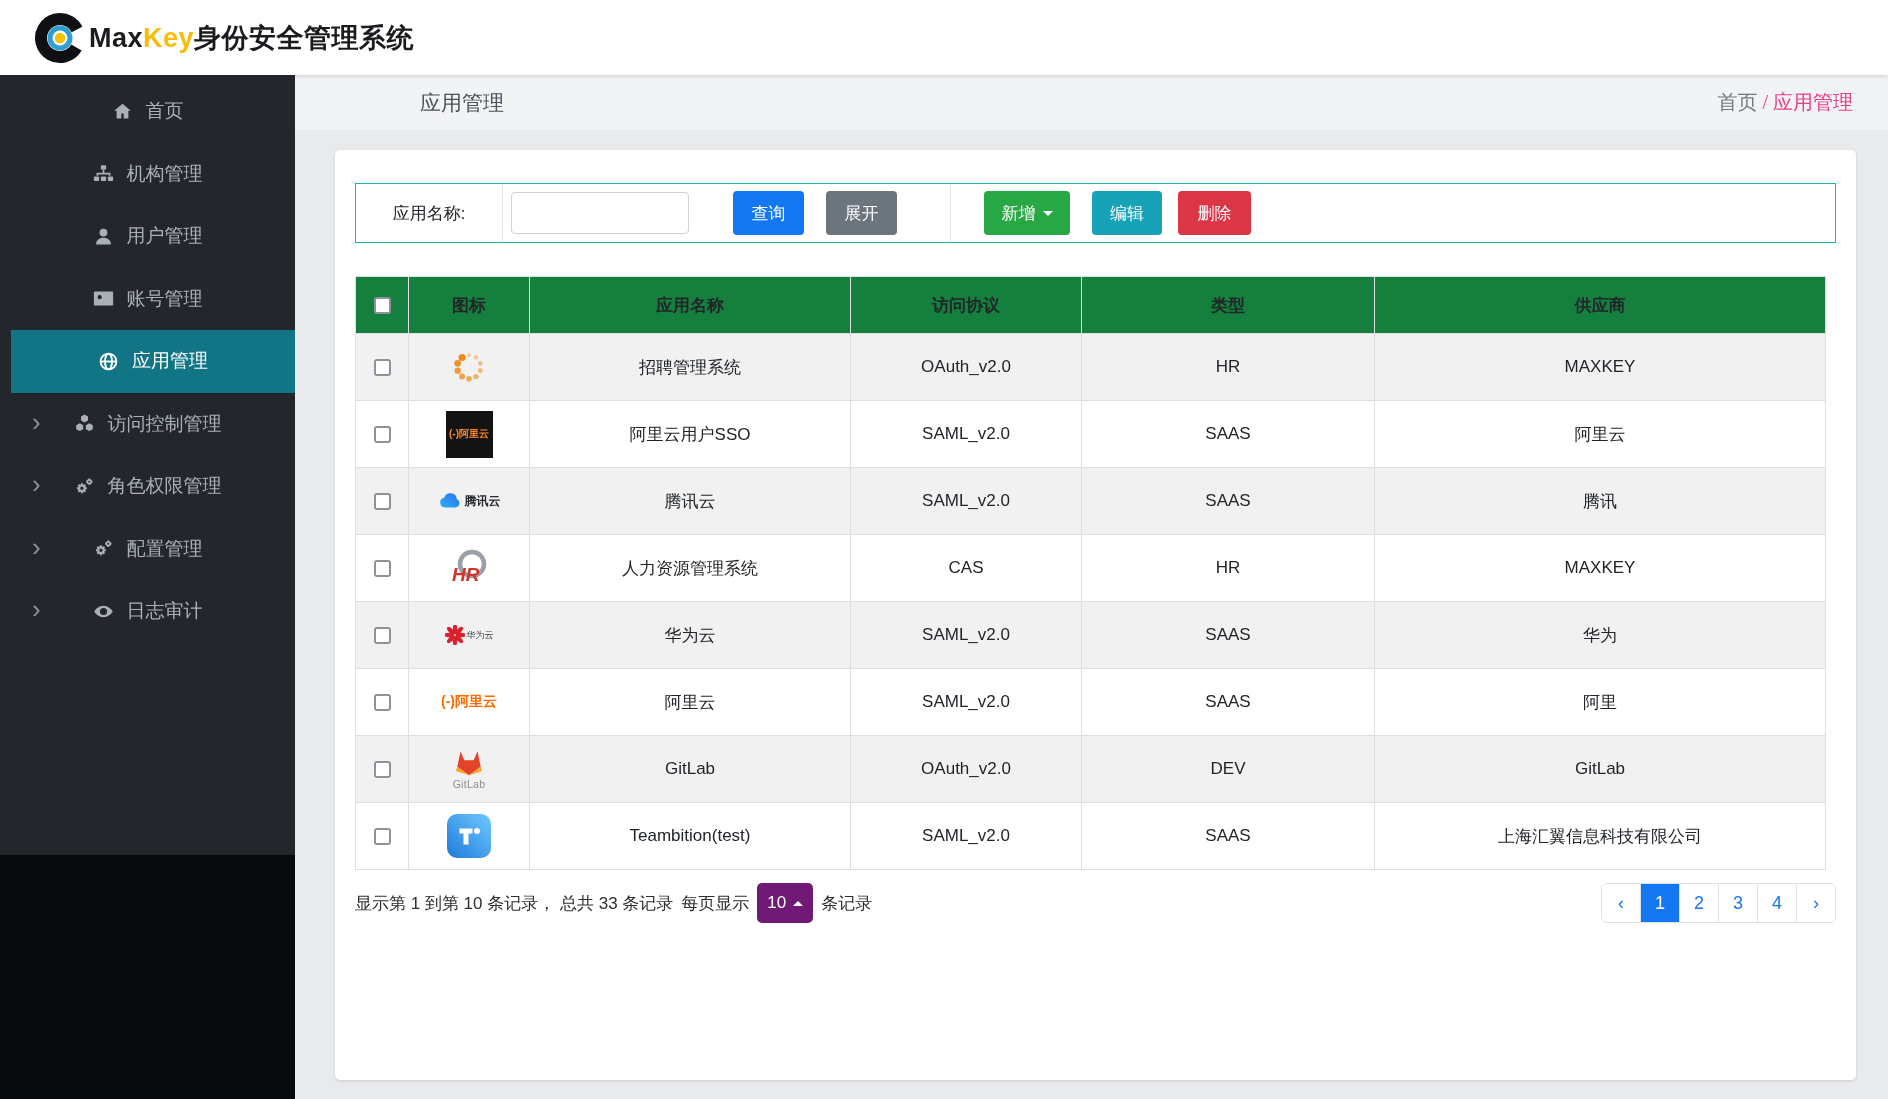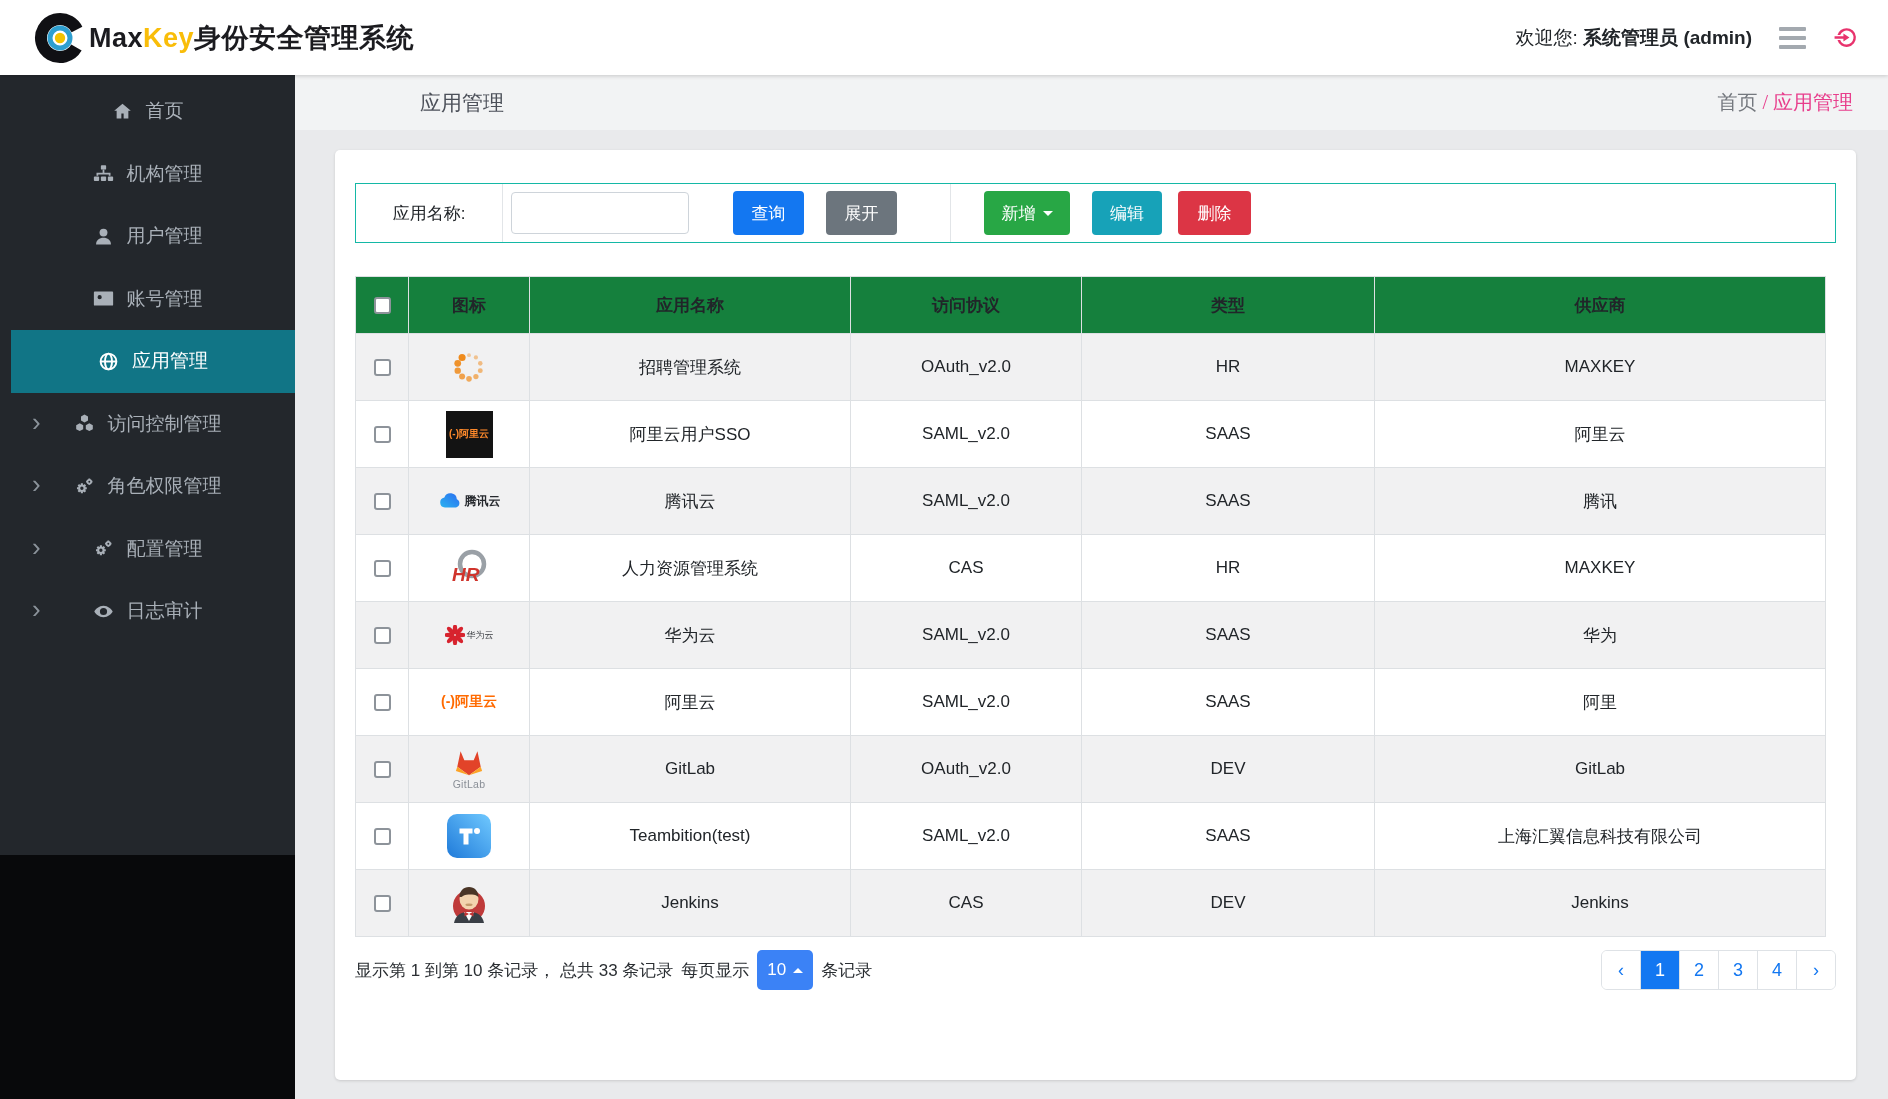--- a/index.html
+++ b/index.html
@@ -74,21 +74,21 @@
   .ic-aliyun-orange{color:#ff6a00;font-size:14px;font-weight:bold;white-space:nowrap;}
   .ic-tencent{display:flex;align-items:center;gap:3px;font-size:12px;color:#26292e;font-weight:bold;white-space:nowrap;}
   .ic-huawei{display:flex;align-items:center;gap:2px;font-size:9px;color:#3a3d42;white-space:nowrap;}
   .ic-gitlab{display:flex;flex-direction:column;align-items:center;line-height:1;}
   .gl-cap{font-size:10.5px;color:#8a8f97;margin-top:1px;letter-spacing:.3px;}
 
   
   .table-footer{display:flex;align-items:center;justify-content:space-between;margin-top:13px;}
   .pager-info{font-size:17px;color:#2b2f33;display:flex;align-items:center;}
   .pager-info .seg{margin-right:8px;}
-  .page-size-btn{background:#3b82f6;color:#fff;border:none;border-radius:5px;height:40px;min-width:54px;
+  .page-size-btn{background:#701a75;color:#fff;border:none;border-radius:5px;height:40px;min-width:54px;
     font-size:17px;display:inline-flex;align-items:center;justify-content:center;gap:7px;padding:0 10px;
     margin:0 8px;cursor:pointer;font-family:inherit;}
   .pagination{display:flex;border:1px solid #dee2e6;border-radius:6px;overflow:hidden;background:#fff;}
   .page-cell{width:38px;height:38px;display:flex;align-items:center;justify-content:center;
     font-size:18px;color:#1377f1;background:#fff;border-left:1px solid #dee2e6;cursor:pointer;user-select:none;}
   .page-cell:first-child{border-left:none;}
   .page-cell.active{background:#1377f1;color:#fff;}
 </style>
 </head>
 <body>
@@ -100,34 +100,20 @@
       <span>
           <svg viewBox="0 0 52 52">
         <g transform="rotate(30 26 26)">
               <circle cx="26" cy="26" r="19" fill="none" stroke="#101014" stroke-width="12" stroke-dasharray="100 19.4"></circle>
             </g>
         <circle cx="26" cy="26" r="10" fill="#fff" stroke="#2e9fd0" stroke-width="5"></circle>
         <circle cx="26" cy="26" r="5.2" fill="#f2c200"></circle>
       </svg>
         </span>
       <span class="brand-text"><span>Max</span><span class="brand-key">Key</span><span>身份安全管理系统</span></span>
-    </div>
-    <div class="top-right">
-      <span class="welcome"><span>欢迎您:</span> <b>系统管理员 (admin)</b></span>
-      <span class="burger">
-          <span></span>
-          <span></span>
-          <span></span>
-        </span>
-      <span class="logout">
-          <svg viewBox="0 0 24 24">
-        <path fill="#e8336d" d="M13 3a9 9 0 0 0-8.7 6.7h2.6A6.6 6.6 0 1 1 13 18.6a6.6 6.6 0 0 1-6.1-4.3H4.3A9 9 0 1 0 13 3z"></path>
-        <path fill="#e8336d" d="M10 8.2v2.6H1.5v2.4H10v2.6l5.8-3.8z"></path>
-      </svg>
-        </span>
     </div>
   </div>
 
   <div class="sidebar">
     <div class="menu">
         <div class="side-item">
           <span class="s-icon">
             <svg viewBox="0 0 24 24" fill="currentColor">
               <path d="M12 3 2.5 11.2h2.8V20h5.4v-5.8h2.6V20h5.4v-8.8h2.8z"></path>
             </svg>
@@ -422,40 +408,20 @@
                       <path fill="#fff" d="M12.5 14.5h13v5h-4v11h-5v-11h-4z"></path>
                       <circle cx="30" cy="17" r="3" fill="#fff"></circle>
                     </svg>
                   </div>
                 </td>
                 <td>Teambition(test)</td>
                 <td>SAML_v2.0</td>
                 <td>SAAS</td>
                 <td>上海汇翼信息科技有限公司</td>
               </tr>
-              <tr>
-                <td><input type="checkbox" class="cb" style=""></td>
-                <td>
-                  <div class="app-ic">
-                    <svg width="44" height="44" viewBox="0 0 44 44">
-                      <circle cx="22" cy="25" r="16" fill="#bf3a3a"></circle>
-                      <path d="M7 42c1.5-8 7-11 15-11s13.5 3 15 11z" fill="#3a3f46"></path>
-                      <ellipse cx="22" cy="18" rx="9.5" ry="10.5" fill="#f3d3ae"></ellipse>
-                      <path d="M12.5 16c0-6 4-10 9.5-10s9.5 4 9.5 10c-1.5-1.2-3-2-4.5-2.2-2.5-.5-5-.5-7.5 0-2 .4-3.5 1-5 2.2z" fill="#4a3526"></path>
-                      <ellipse cx="22" cy="23.8" rx="3.6" ry="1.2" fill="#c49a6c"></ellipse>
-                      <path d="M17 31h10l-5 9z" fill="#fff"></path>
-                      <path d="M22 33l-4.5-2.5v5zM22 33l4.5-2.5v5z" fill="#c23434"></path>
-                    </svg>
-                  </div>
-                </td>
-                <td>Jenkins</td>
-                <td>CAS</td>
-                <td>DEV</td>
-                <td>Jenkins</td>
-              </tr>
             </tbody>
         </table>
 
         <div class="table-footer">
           <div class="pager-info">
             <span class="seg">显示第 1 到第 10 条记录， 总共 33 条记录</span>
             <span>每页显示</span>
             <button class="page-size-btn">
                 <span>10</span>
                 <span class="caret-up"></span>

